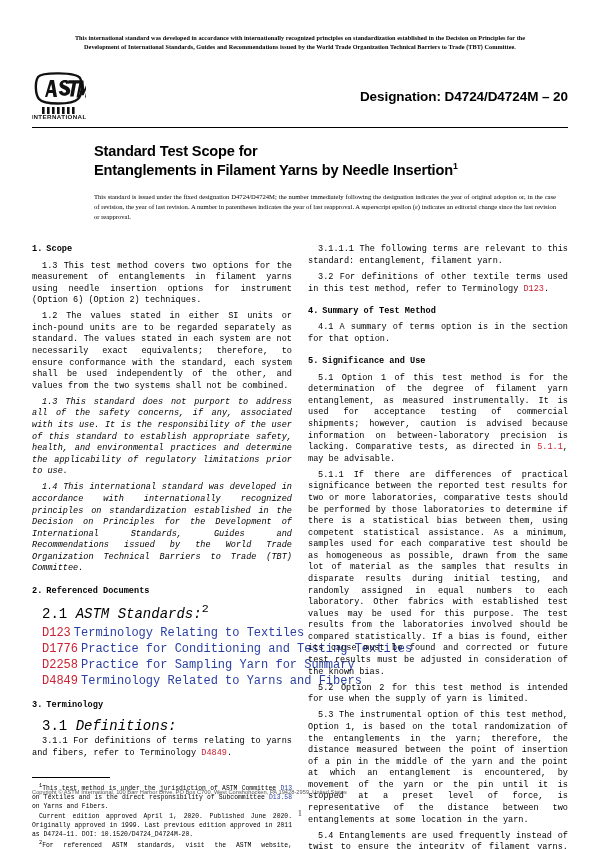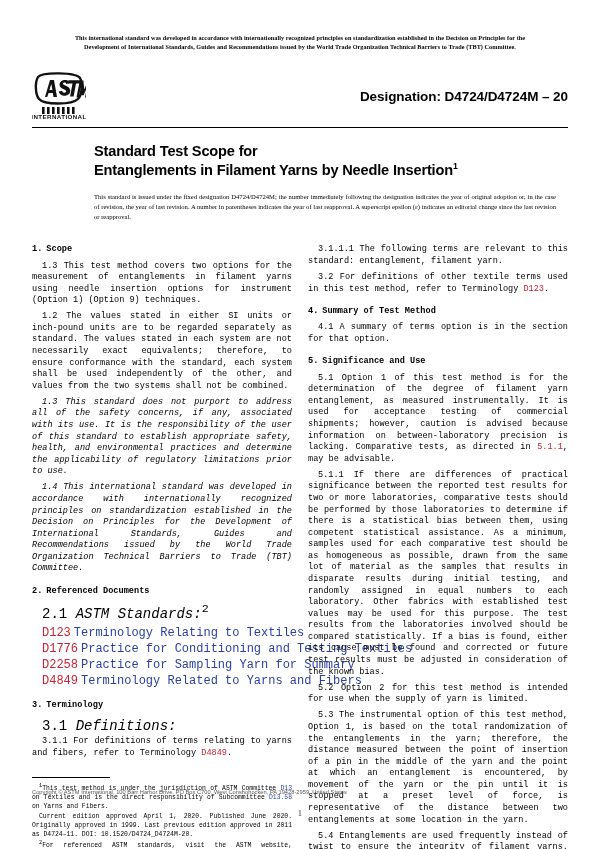--- a/index.html
+++ b/index.html
@@ -253,21 +253,21 @@
   <div class="columns">
 
     <div class="col">
 
       <h2 class="sec-head first">
         <span class="num">1.</span><span>Scope</span>
       </h2>
 
       <p class="para">
         <span class="num">1.3</span>
-        <span>This test method covers two options for the measurement of entanglements in filament yarns using needle insertion options for instrument (Option 1) (Option 9) techniques.</span>
+        <span>This test method covers two options for the measurement of entanglements in filament yarns using needle insertion options for instrument (Option 6) (Option 2) techniques.</span>
       </p>
 
       <p class="para">
         <span class="num">1.2</span>
         <span>The values stated in either SI units or inch-pound units are to be regarded separately as standard. The values stated in each system are not necessarily exact equivalents; therefore, to ensure conformance with the standard, each system shall be used independently of the other, and values from the two systems shall not be combined.</span>
       </p>
 
       <p class="para ital">
         <span class="num">1.3</span>
         <span>This standard does not purport to address all of the safety concerns, if any, associated with its use. It is the responsibility of the user of this standard to establish appropriate safety, health, and environmental practices and determine the applicability of regulatory limitations prior to use.</span>

